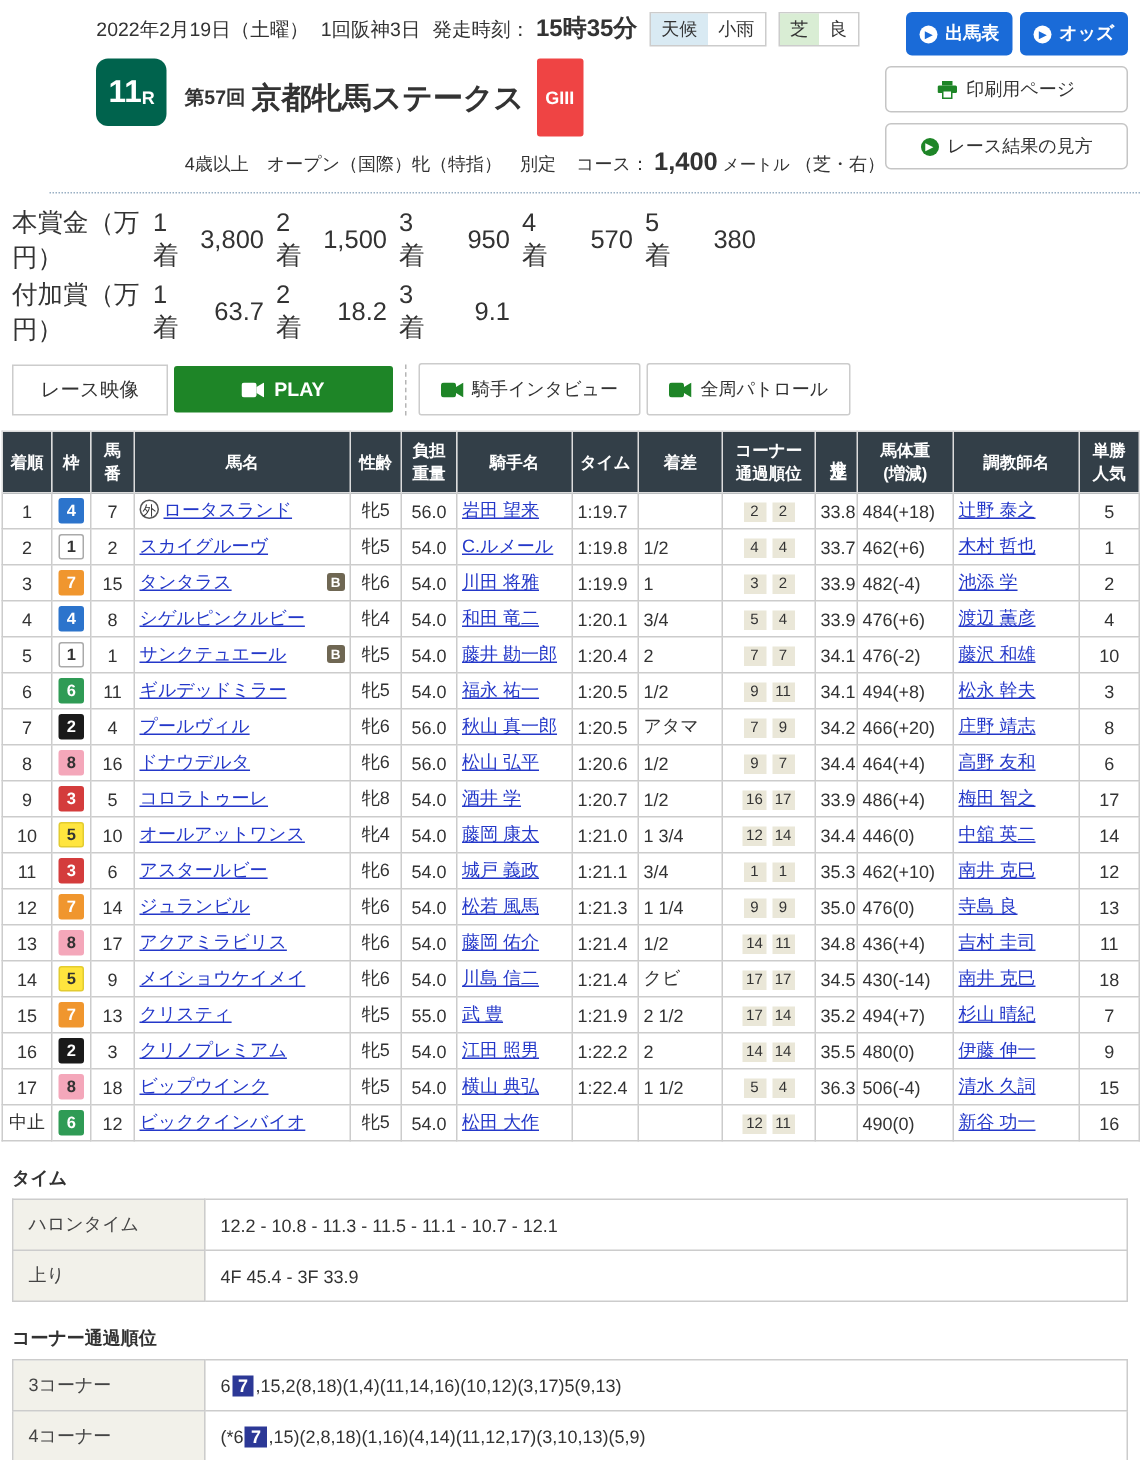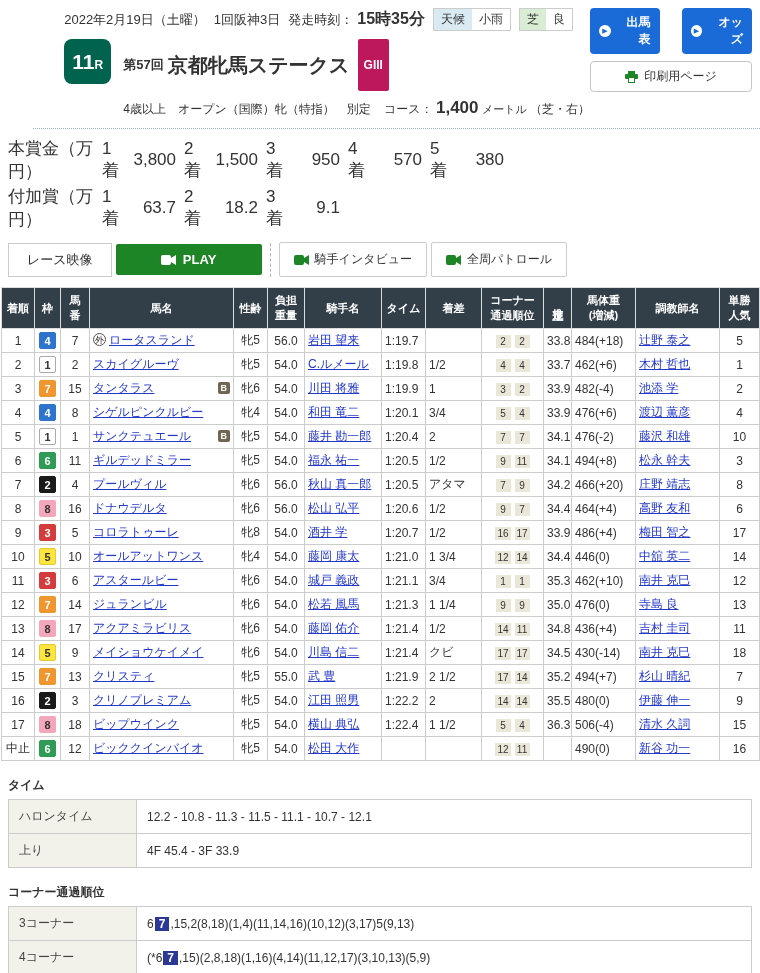--- a/index.html
+++ b/index.html
@@ -23,28 +23,28 @@
   .badge-v { padding: 2px 7px; background: #fff; }
   .race-title-row { display: flex; align-items: flex-start; margin-top: 8px; }
   .race-no { width: 47px; height: 45px; background: #00634d; color: #fff; border-radius: 8px;
              display: flex; align-items: center; justify-content: center;
              font-weight: bold; font-size: 21px; flex: none; }
   .race-no-r { font-size: 12px; margin-top: 6px; }
   .race-text { margin-left: 12px; }
   .race-name-line { display: flex; align-items: center; }
   .kai { font-size: 13px; font-weight: bold; margin-right: 4px; }
   .race-name { font-size: 20px; font-weight: bold; margin-right: 8px; }
-  .grade { background: #be185d; color: #fff; font-weight: bold; font-size: 12px;
+  .grade { background: #ef4444; color: #fff; font-weight: bold; font-size: 12px;
            padding: 19px 6px; border-radius: 2px; }
   .race-cond { margin-top: 7px; font-size: 12px; }
   .course-label { margin-left: 10px; }
   .course-value { font-size: 17px; font-weight: bold; }
   .course-unit { font-size: 11px; }
   .top-right { width: 162px; flex: none; text-align: right; }
-  .blue-row { display: flex; gap: 22px; justify-content: flex-end; }
+  .blue-row { display: flex; gap: 5px; justify-content: flex-end; }
   .btn-blue { display: inline-flex; align-items: center; gap: 5px; background: #1a6bd8;
               color: #fff; font-weight: bold; font-size: 12px; padding: 6px 9px;
               border-radius: 4px; text-decoration: none; }
   .circ { display: inline-flex; width: 12px; height: 12px; border-radius: 50%;
           background: #fff; color: #1a6bd8; font-size: 7px; align-items: center;
           justify-content: center; }
   .circ.green { background: #1e8527; color: #fff; }
   .btn-outline { display: flex; align-items: center; justify-content: center; gap: 6px;
                  border: 1px solid #c5c5c5; border-radius: 4px; background: #fff;
                  color: #333; font-size: 12px; padding: 6px 4px; margin-top: 7px;
@@ -165,20 +165,24 @@
           </a>
       </div>
       <a class="btn-outline">
         <svg width="13" height="12" viewBox="0 0 13 12">
             <rect x="3" y="0" width="7" height="3" fill="#1e8527"></rect>
             <rect x="0" y="3" width="13" height="5" rx="1" fill="#1e8527"></rect>
             <rect x="3.5" y="6.5" width="6" height="5" fill="#fff" stroke="#1e8527"></rect>
           </svg>
         <span>印刷用ページ</span>
       </a>
+      <a class="btn-outline">
+        <span class="circ green">▶</span>
+        <span>レース結果の見方</span>
+      </a>
     </div>
   </div>
 
   <table class="prize">
     <tbody>
         <tr>
           <td class="prize-label">本賞金（万円）</td>
           <td class="prize-rank">1着</td>
           <td class="prize-value">3,800</td>
           <td class="prize-rank">2着</td>

